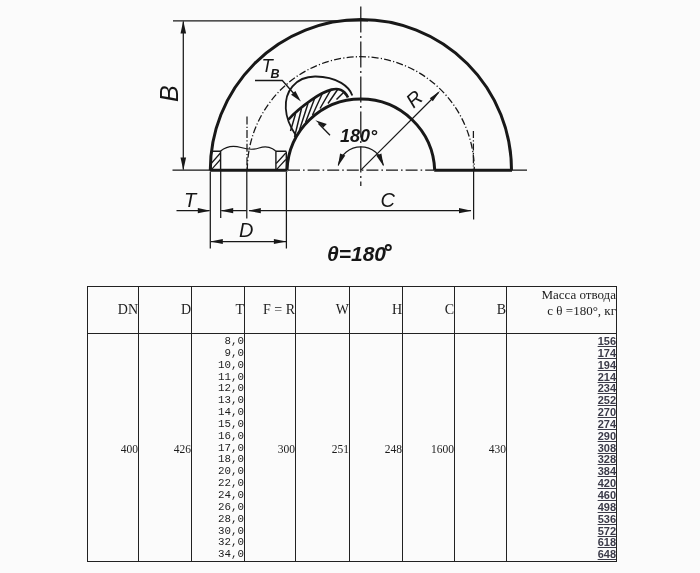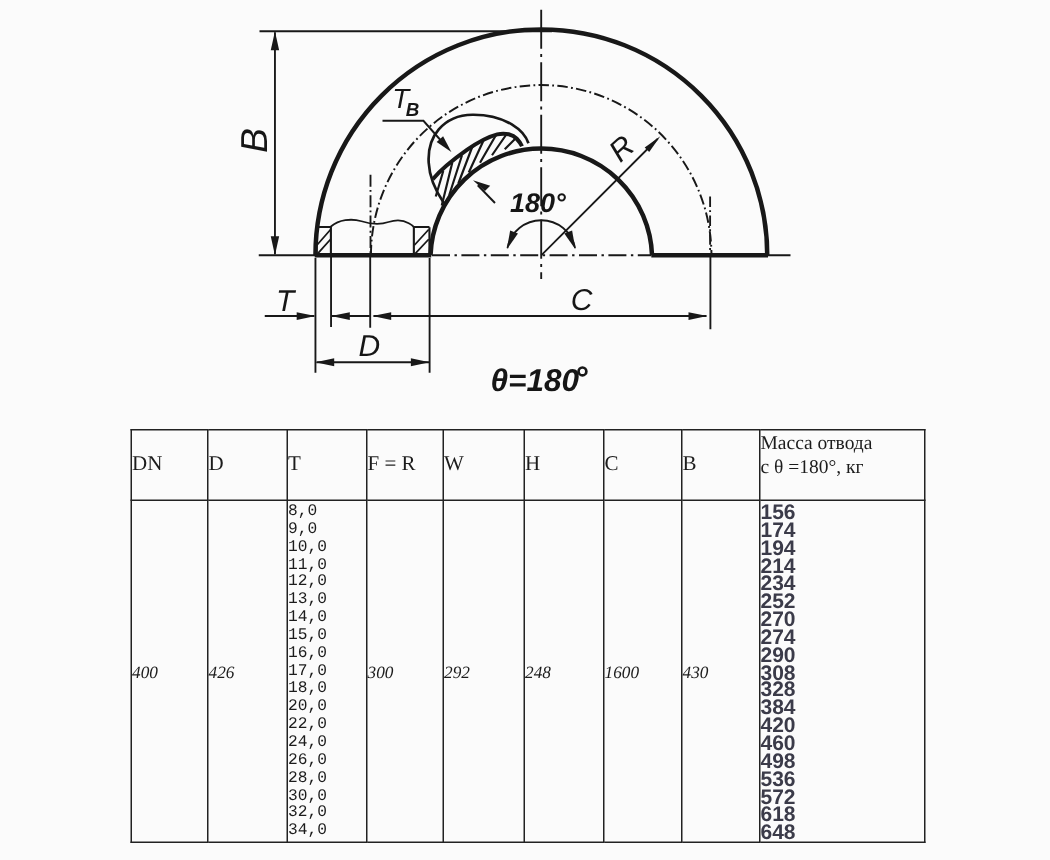--- a/index.html
+++ b/index.html
@@ -1,23 +1,23 @@
 <!DOCTYPE html>
 <html><head><meta charset="utf-8">
 <style>
 html,body{margin:0;padding:0;background:#fbfbfb;}
 #page{position:relative;width:700px;height:573px;overflow:hidden;font-family:"Liberation Sans",sans-serif;}
 #draw{position:absolute;left:0;top:0;}
 table.t{position:absolute;left:87px;top:286px;border-collapse:collapse;table-layout:fixed;
  font-family:"Liberation Serif",serif;color:#1c1c1c;}
-table.t td{border:1.4px solid #222;text-align:left;vertical-align:middle;padding:0;}
+table.t td{border:1.4px solid #222;text-align:right;vertical-align:middle;padding:0;}
 .hd{height:47px;font-size:14px;}
-.val{font-size:11.5px;padding-top:3px!important;font-style:italic;}
+.val{font-size:11.5px;padding-top:3px!important;}
 .tcol{font-size:10.8px;line-height:11.85px;padding-top:2px!important;font-family:Liberation Mono, monospace;}
-.mass{font-family:"Liberation Sans",sans-serif;font-weight:bold;font-size:14px;line-height:11.85px;color:#3b3b49;padding-top:2px!important;}
+.mass{font-family:"Liberation Sans",sans-serif;font-weight:bold;font-size:11px;line-height:11.85px;color:#3b3b49;padding-top:2px!important;text-decoration:underline;}
 </style></head>
 <body>
 <div id="page">
 <svg id="draw" width="700" height="573" viewBox="0 0 700 573" fill="none" stroke-linecap="butt">
 <g stroke="#181818">
 
   <path d="M210.3,170.2 A150.6,150.6 0 0 1 511.5,170.2" stroke-width="3"></path>
   <path d="M287,170.2 A73.9,73.9 0 0 1 434.7,170.2" stroke-width="3"></path>
   <path d="M209.8,170.2 H287.5 M434.2,170.2 H512" stroke-width="3"></path>
 
@@ -117,21 +117,21 @@
           <td>H</td>
           <td>C</td>
           <td>B</td>
  <td style="vertical-align:top;line-height:15.8px;padding-top:0;font-size:13px">Масса отвода<br>с θ =180°, кг</td>
 </tr>
 <tr style="height:228px">
  <td class="val">400</td>
  <td class="val">426</td>
  <td class="tcol">8,0<br>9,0<br>10,0<br>11,0<br>12,0<br>13,0<br>14,0<br>15,0<br>16,0<br>17,0<br>18,0<br>20,0<br>22,0<br>24,0<br>26,0<br>28,0<br>30,0<br>32,0<br>34,0</td>
  <td class="val">300</td>
- <td class="val">292</td>
+ <td class="val">251</td>
  <td class="val">248</td>
  <td class="val">1600</td>
  <td class="val">430</td>
  <td class="mass">156<br>174<br>194<br>214<br>234<br>252<br>270<br>274<br>290<br>308<br>328<br>384<br>420<br>460<br>498<br>536<br>572<br>618<br>648</td>
 </tr>
 </tbody>
     </table>
 </div>
 
 </body></html>

